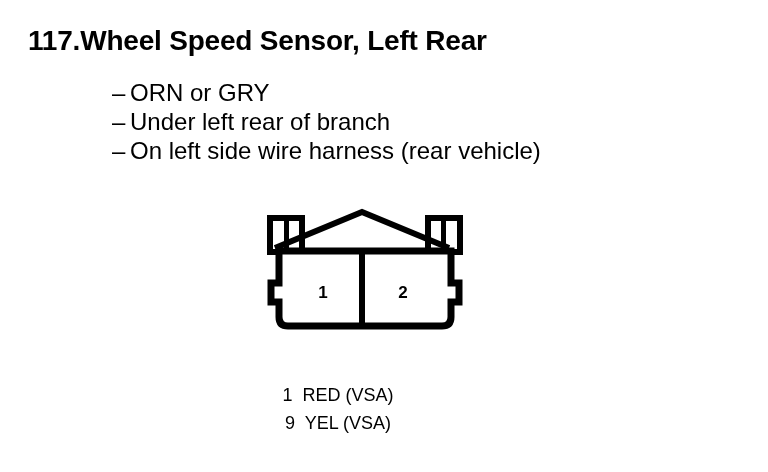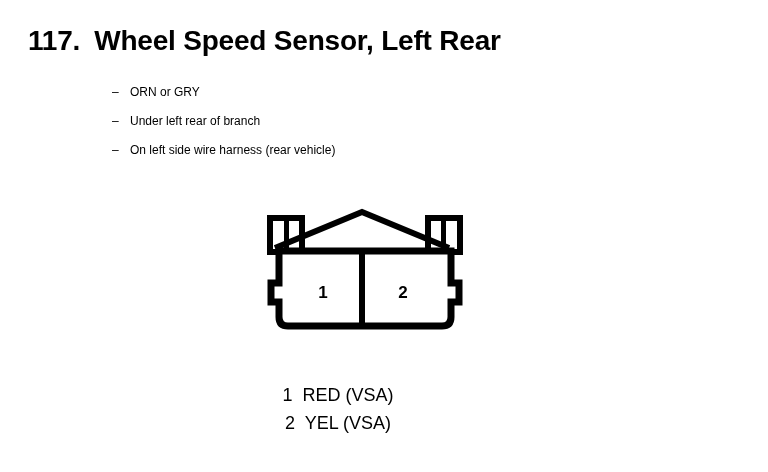--- a/index.html
+++ b/index.html
@@ -31,32 +31,31 @@
     left: 28px;
     top: 27px;
     font-size: 28px;
     font-weight: bold;
     letter-spacing: -0.2px;
     white-space: nowrap;
     line-height: 1;
   }
   .heading-number {
     display: inline-block;
-    margin-right: 14px;
   }
   .heading-title {
     display: inline-block;
   }
 
   
   .bullets {
     position: absolute;
     left: 112px;
     top: 78px;
-    font-size: 12px;
+    font-size: 24px;
     line-height: 29px;
     white-space: nowrap;
   }
   .bullet-row {
     display: block;
     height: 29px;
   }
   .bullet-dash {
     display: inline-block;
     width: 18px;
@@ -158,16 +157,16 @@
       <line x1="107" y1="51" x2="107" y2="126" stroke="#000000" stroke-width="6"></line>
 
       <text class="pin-num" x="68" y="98" text-anchor="middle">1</text>
       <text class="pin-num" x="148" y="98" text-anchor="middle">2</text>
 
     </svg>
   </div>
 
   <div class="legend">
     <span class="legend-row">1  RED (VSA)</span>
-    <span class="legend-row">2  YEL (VSA)</span>
+    <span class="legend-row">9  YEL (VSA)</span>
   </div>
 
 </div>
 
 </body></html>

